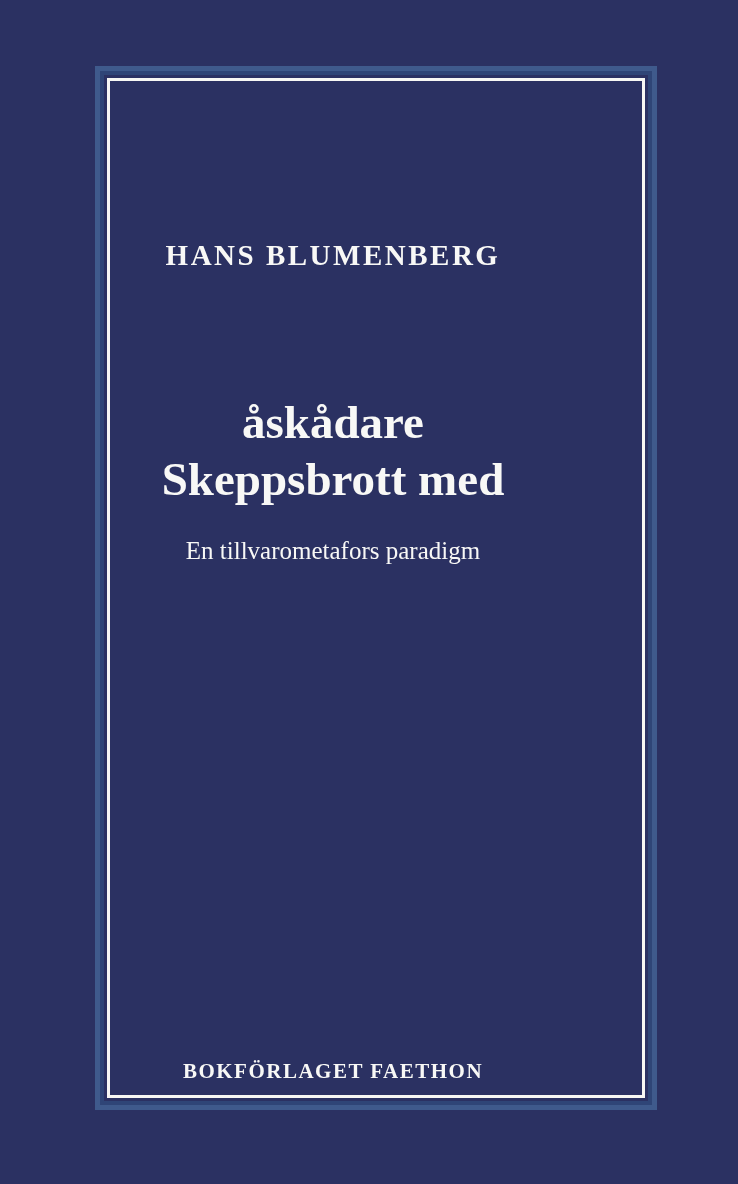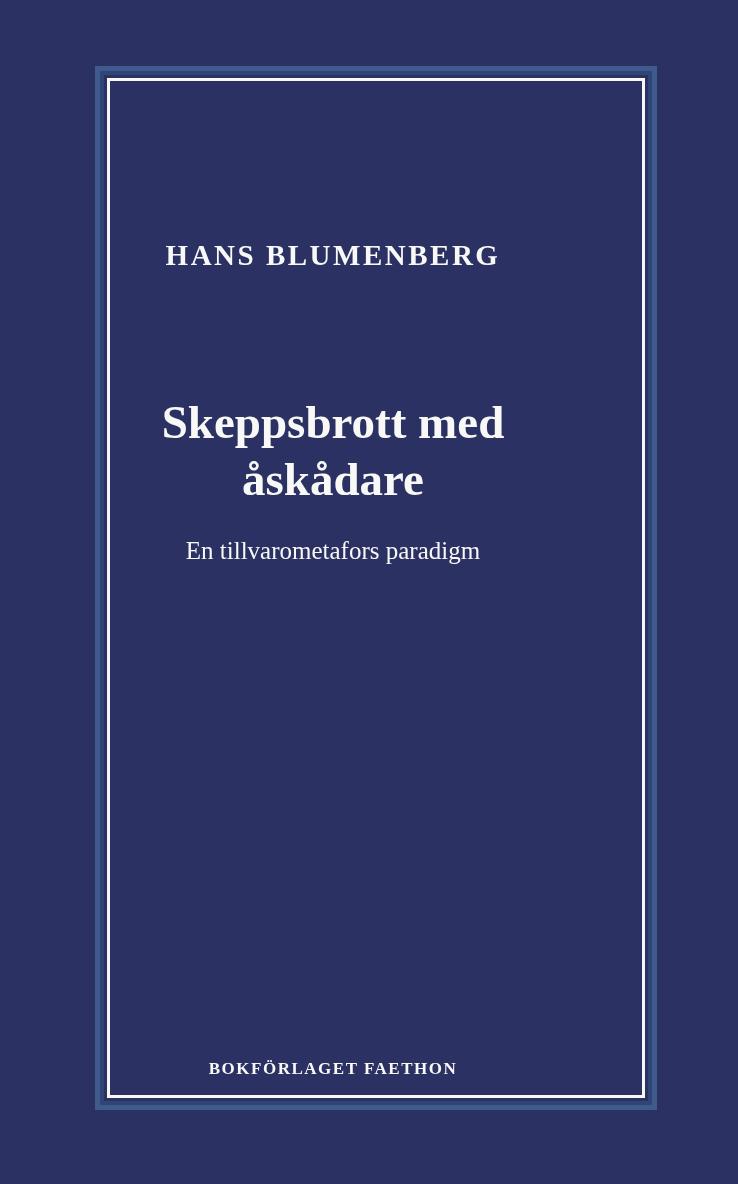--- a/index.html
+++ b/index.html
@@ -74,21 +74,21 @@
     font-weight: bold;
     white-space: normal;
   }
   .subtitle {
     top: 536px;
     font-size: 25px;
     line-height: 1.2;
   }
   .publisher {
     top: 1059px;
-    font-size: 17px;
+    font-size: 21px;
     font-weight: bold;
     letter-spacing: 1.5px;
     line-height: 1.2;
   }
 </style>
 </head>
 <body>
 
 <div class="cover">
 
@@ -96,21 +96,21 @@
     <div class="frame-blue-inner">
       <div class="frame-gap">
         <div class="frame-white"></div>
       </div>
     </div>
   </div>
 
   <div class="textline author">HANS BLUMENBERG</div>
 
   <div class="textline title">
+    <div>åskådare</div>
     <div>Skeppsbrott med</div>
-    <div>åskådare</div>
   </div>
 
   <div class="textline subtitle">En tillvarometafors paradigm</div>
 
   <div class="textline publisher">BOKFÖRLAGET FAETHON</div>
 
 </div>
 
 </body></html>

